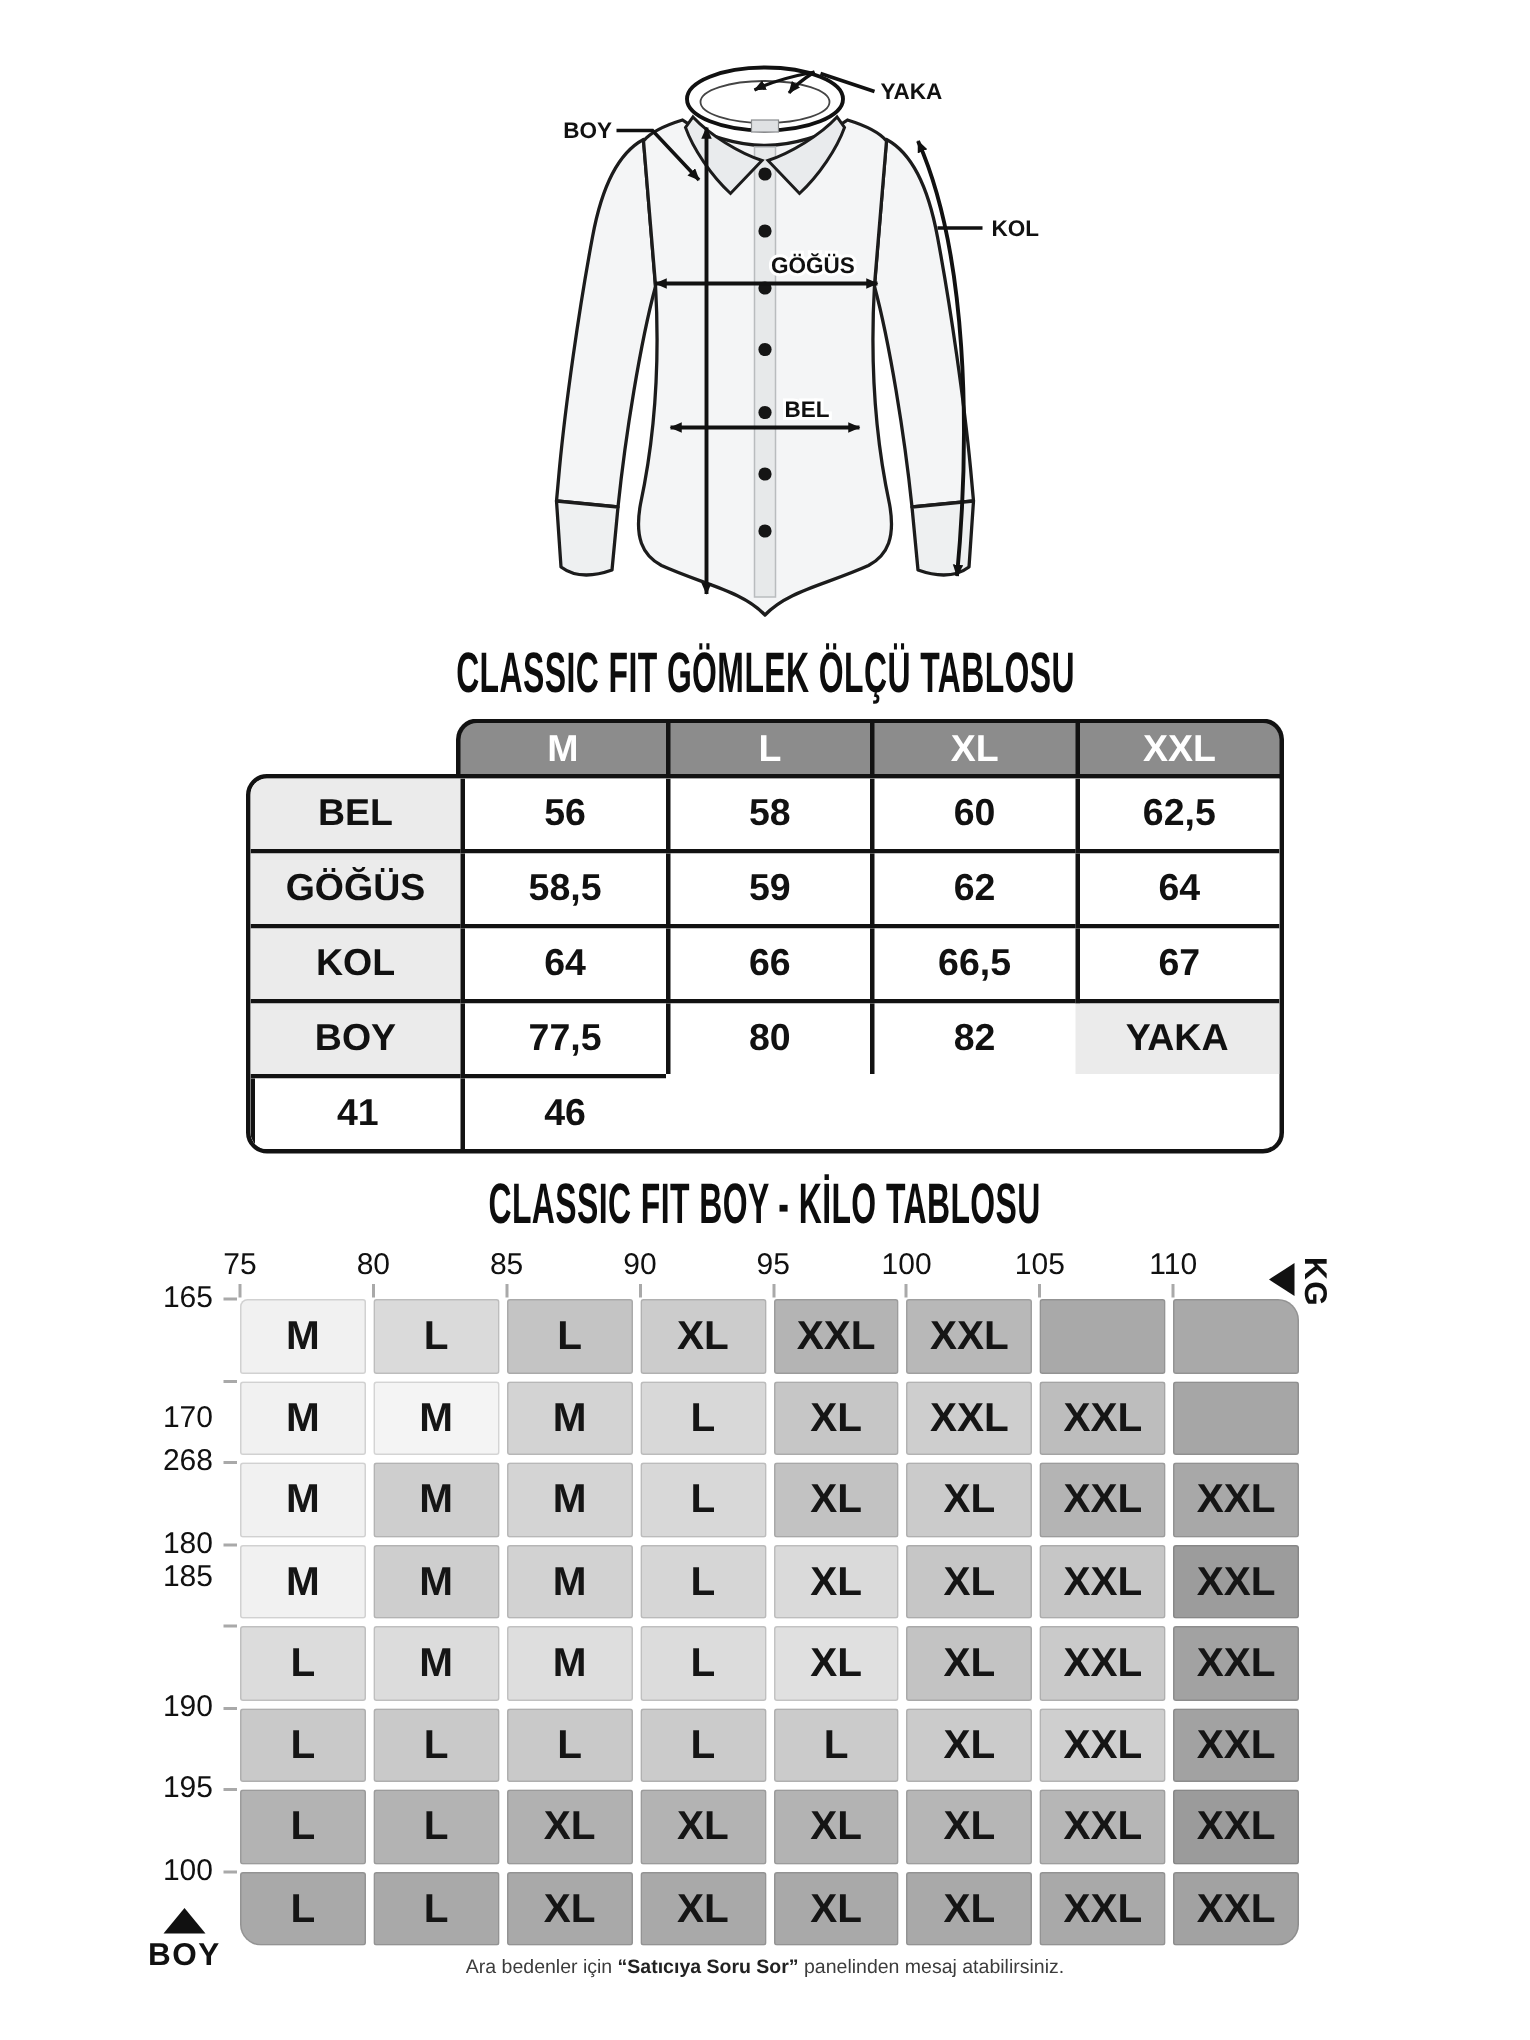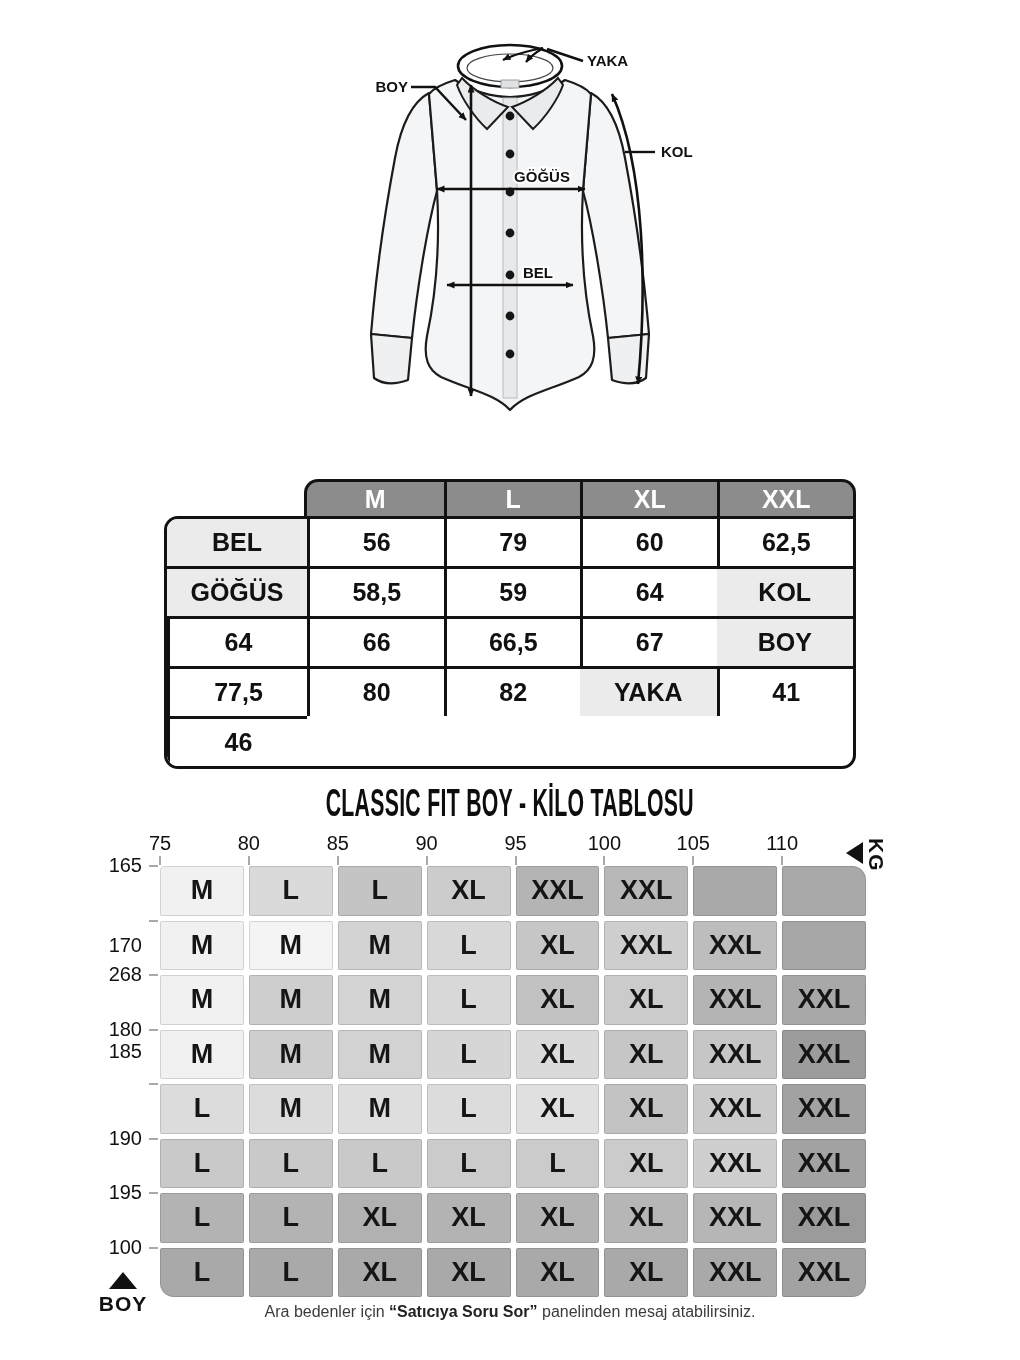--- a/index.html
+++ b/index.html
@@ -52,21 +52,21 @@
           transform:rotate(90deg);transform-origin:left top;letter-spacing:1px;}
 
   .boytri{position:absolute;left:109px;top:1272px;width:0;height:0;
           border-left:14px solid transparent;border-right:14px solid transparent;
           border-bottom:17px solid #111;}
   .boytext{position:absolute;left:93px;top:1292px;width:60px;text-align:center;
            font-size:21px;font-weight:bold;letter-spacing:1px;}
 
   
   .footer{position:absolute;top:1303px;left:0;width:100%;text-align:center;
-          font-size:16px;color:#3c3c3c;}
+          font-size:13px;color:#3c3c3c;}
   .footer b{color:#222;}
 
   
   svg.shirt{position:absolute;left:295px;top:28px;}
   svg.shirt text{font-family:"Liberation Sans",sans-serif;font-weight:bold;font-size:15px;
                  fill:#111;paint-order:stroke;stroke:#fff;stroke-width:4px;}
 </style>
 </head>
 <body>
 
@@ -114,37 +114,41 @@
     <path d="M248,20 C232,23 218,27 208,32" fill="none" stroke="#111" stroke-width="2.2" marker-end="url(#ah)"></path>
     <path d="M248,20 C240,25 235,29 231,34" fill="none" stroke="#111" stroke-width="2.2" marker-end="url(#ah)"></path>
 
     <text x="292" y="38" text-anchor="start">YAKA</text>
     <text x="113" y="64" text-anchor="end">BOY</text>
     <text x="366" y="129" text-anchor="start">KOL</text>
     <text x="247" y="154" text-anchor="middle">GÖĞÜS</text>
     <text x="243" y="250" text-anchor="middle">BEL</text>
   </svg>
 
+  <div class="title t1">
+    <span class="cond">CLASSIC FIT GÖMLEK ÖLÇÜ TABLOSU</span>
+  </div>
 
   <div class="table1">
     <div class="t1head">
         <div class="t1h">M</div>
         <div class="t1h">L</div>
         <div class="t1h">XL</div>
         <div class="t1h">XXL</div>
       </div>
     <div class="t1body">
         <div class="t1c t1lab">BEL</div>
         <div class="t1c t1val">56</div>
-        <div class="t1c t1val">79</div>
+        <div class="t1c t1val">58</div>
         <div class="t1c t1val">60</div>
         <div class="t1c t1val">62,5</div>
         <div class="t1c t1lab">GÖĞÜS</div>
         <div class="t1c t1val">58,5</div>
         <div class="t1c t1val">59</div>
+        <div class="t1c t1val">62</div>
         <div class="t1c t1val">64</div>
         <div class="t1c t1lab">KOL</div>
         <div class="t1c t1val">64</div>
         <div class="t1c t1val">66</div>
         <div class="t1c t1val">66,5</div>
         <div class="t1c t1val">67</div>
         <div class="t1c t1lab">BOY</div>
         <div class="t1c t1val">77,5</div>
         <div class="t1c t1val">80</div>
         <div class="t1c t1val">82</div>

